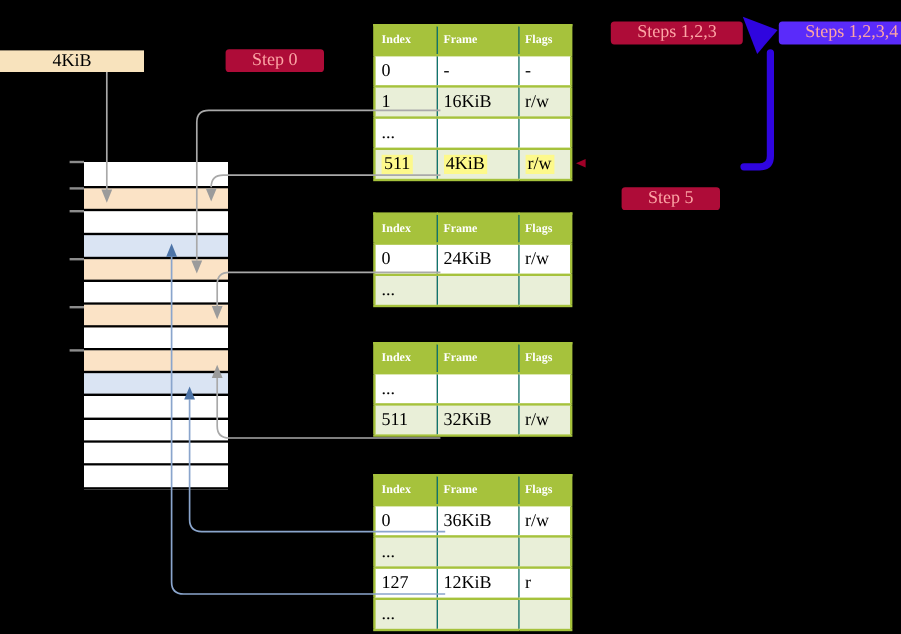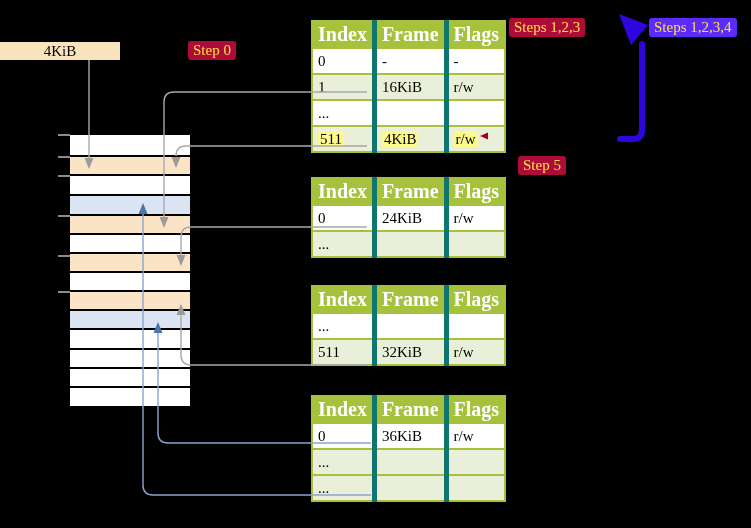--- a/index.html
+++ b/index.html
@@ -9,49 +9,49 @@
     font-family:"Liberation Serif","DejaVu Serif",serif;
   }
   
   .frame-box{
     position:absolute;left:0;top:42px;width:120px;height:18px;
     background:#f8e3bd;color:#000;font-size:15px;line-height:18px;
     text-align:center;
   }
   
   .badge{
-    position:absolute;color:#fde047;font-size:15px;line-height:17px;
-    padding:1px 5px;border-radius:3px;white-space:nowrap;
+    position:absolute;color:#fca5a5;font-size:15px;line-height:17px;
+    padding:1px 22px;border-radius:3px;white-space:nowrap;
   }
   .badge.red{background:#ae0c38;}
   .badge.blue{background:#5a2bfa;}
   #badge-step0{left:188px;top:41px;text-align:right;}
   #badge-steps123{left:509px;top:18px;}
   #badge-steps1234{left:649px;top:18px;}
   #badge-step4{left:518px;top:156px;}
   
   .memcol{position:absolute;left:70px;top:135px;width:120px;}
   .memrow{box-sizing:border-box;border-bottom:2px solid #000;}
   .memrow.white{background:#ffffff;}
   .memrow.orange{background:#fbe3c6;}
   .memrow.blue{background:#dae4f3;}
   
   .ptable{position:absolute;left:311px;}
   .ptable table{border-collapse:collapse;border:2px solid #a6c23c;}
   .ptable th{
-    background:#a6c23c;color:#fff;font-weight:bold;font-size:20px;
+    background:#a6c23c;color:#fff;font-weight:bold;font-size:10px;
     text-align:left;padding:1px 5px;height:21px;
   }
   .ptable td{
     font-size:15px;color:#000;background:#fff;
     text-align:left;padding:1px 5px;height:22px;vertical-align:middle;
     border-bottom:2px solid #a6c23c;
   }
   .ptable th{border-bottom:2px solid #a6c23c;}
-  .ptable th + th, .ptable td + td{border-left:5px solid #0f766e;}
+  .ptable th + th, .ptable td + td{border-left:1px solid #0f766e;}
   .ptable tr.shade td{background:#e9efd8;}
   .col-index{width:52px;} .col-frame{width:68px;} .col-flags{width:44px;}
   #ptable-1{top:20px;} #ptable-2{top:177px;} #ptable-3{top:285px;} #ptable-4{top:395px;}
   .hl{background:#fdf98b;padding:0 2px;}
   
   #overlay{position:absolute;left:0;top:0;pointer-events:none;z-index:10;}
 </style>
 </head>
 <body>
 
@@ -185,20 +185,25 @@
     </tr>
     <tr>
       <td>0</td>
       <td>36KiB</td>
       <td>r/w</td>
     </tr>
     <tr class="shade">
       <td>...</td>
       <td></td>
       <td></td>
+    </tr>
+    <tr>
+      <td>127</td>
+      <td>12KiB</td>
+      <td>r</td>
     </tr>
     <tr class="shade">
       <td>...</td>
       <td></td>
       <td></td>
     </tr>
   </tbody>
     </table>
 </div>
 

